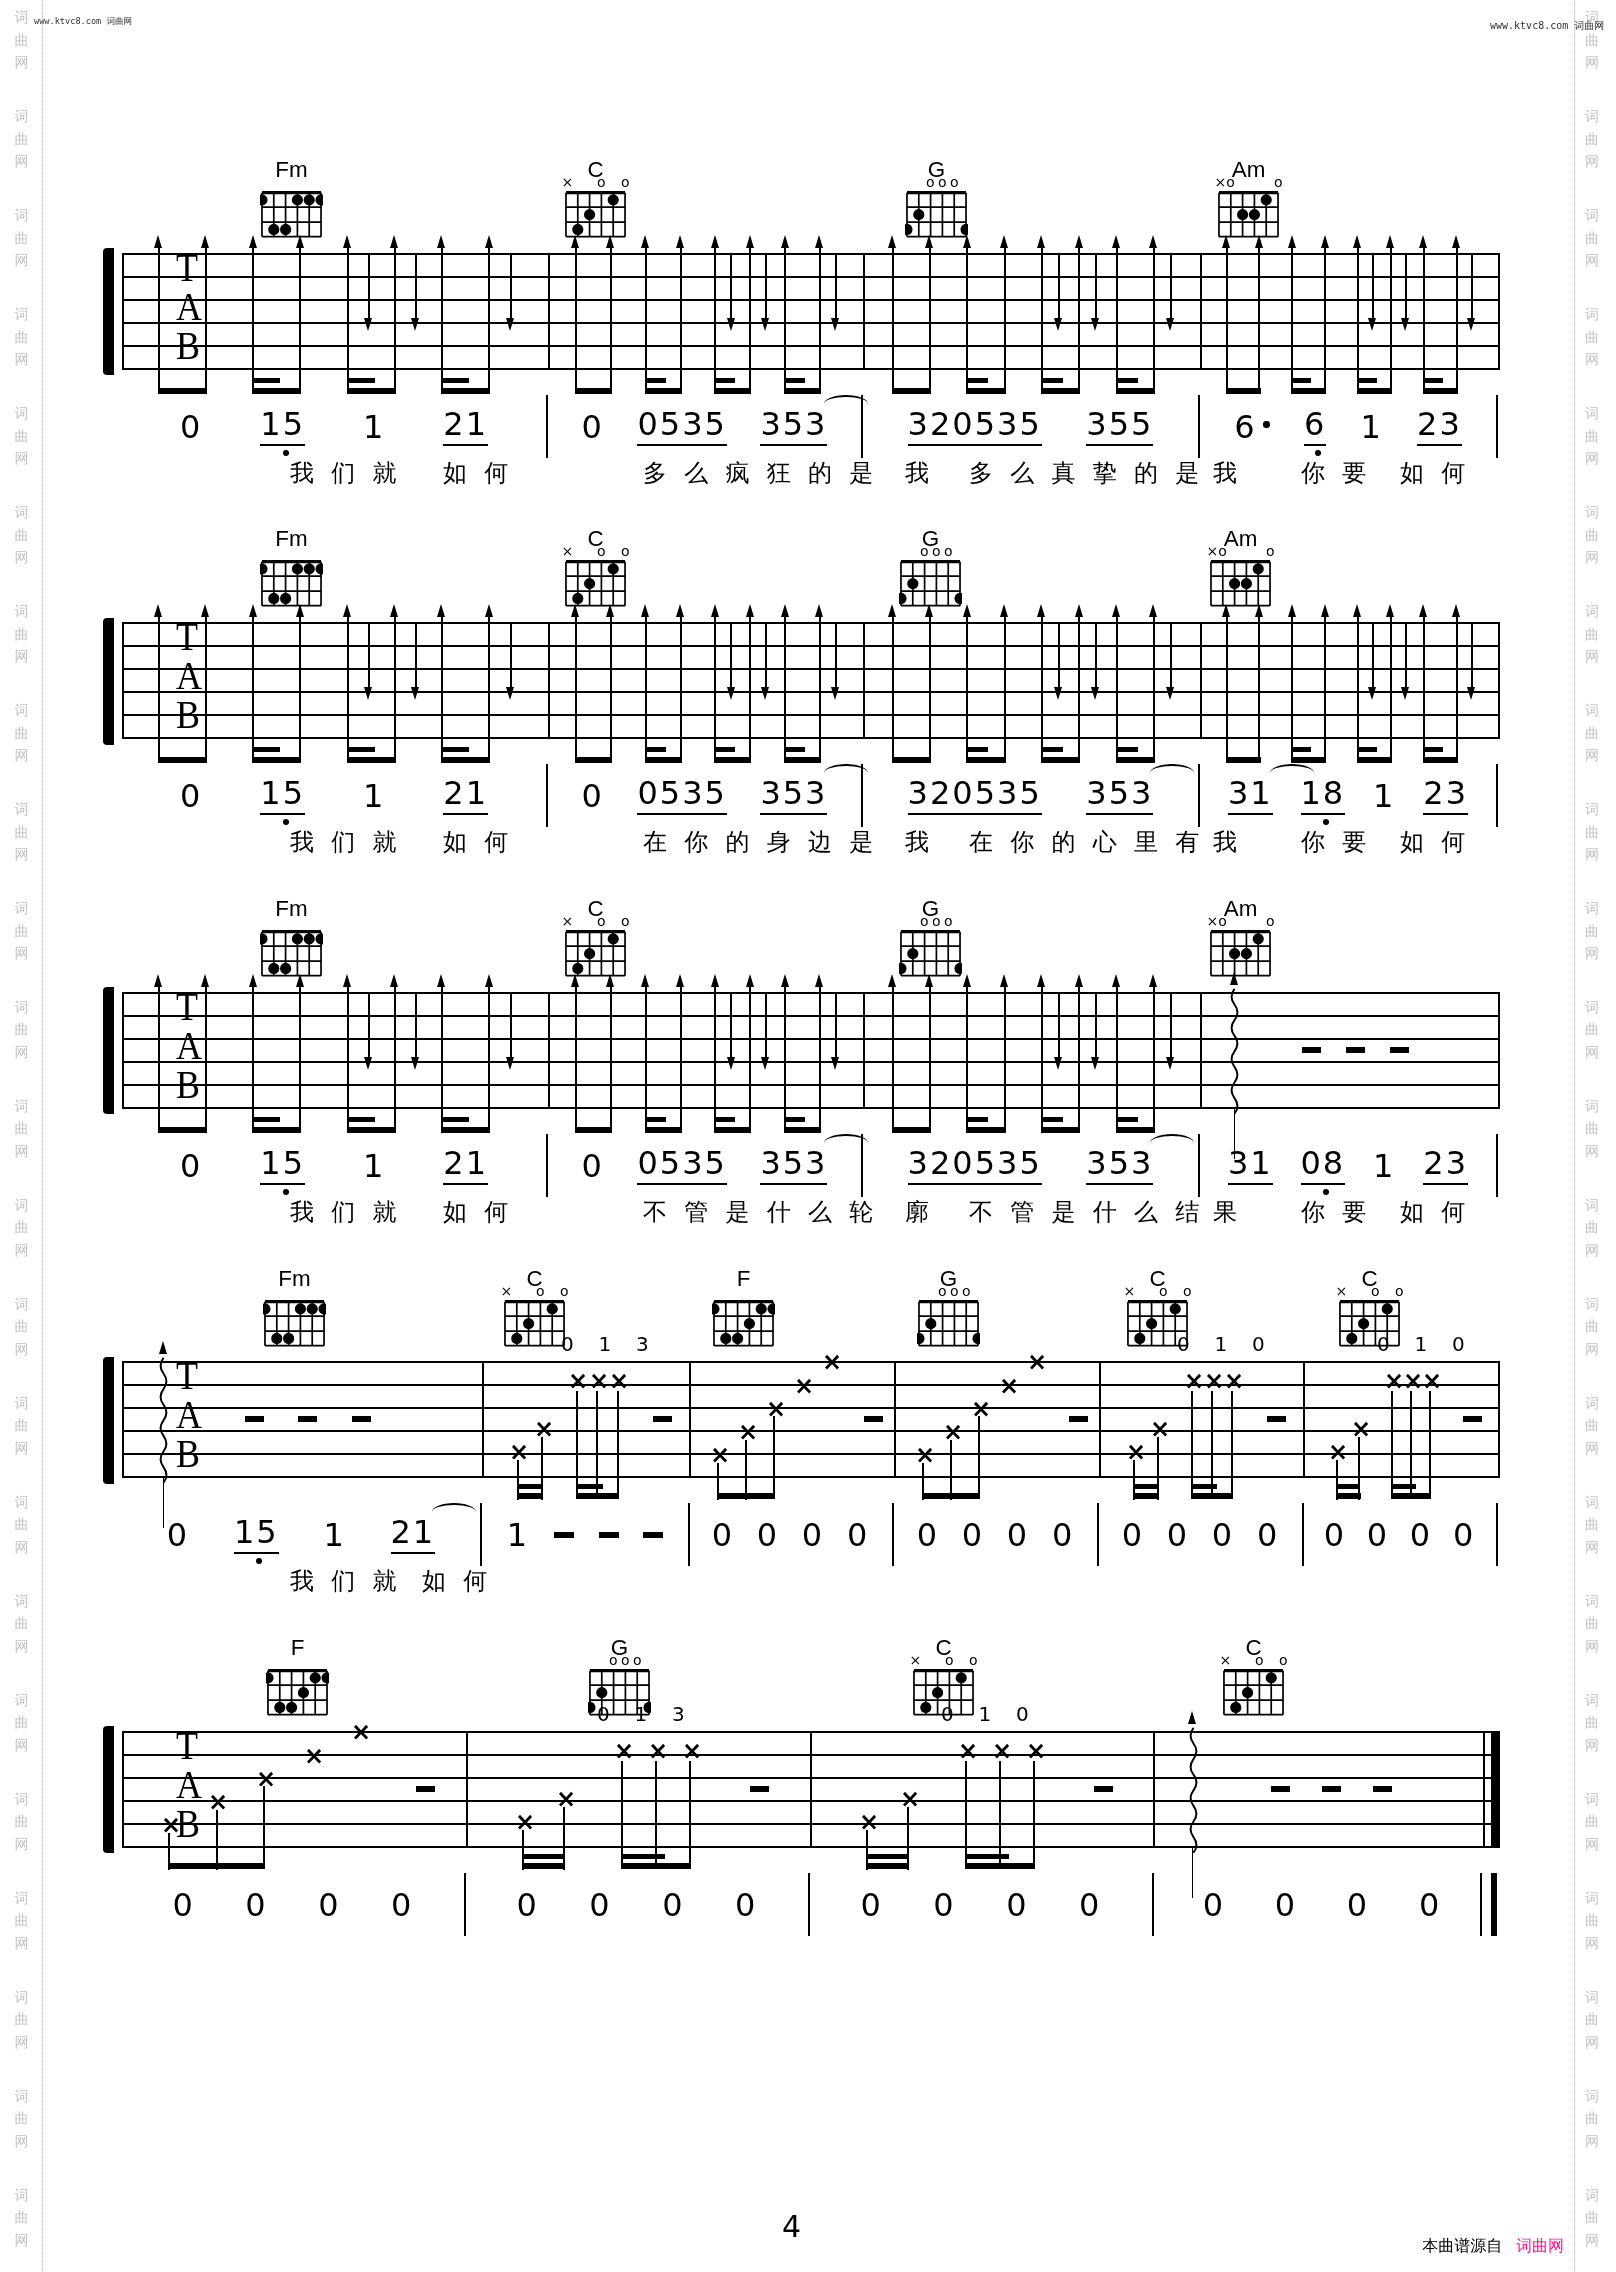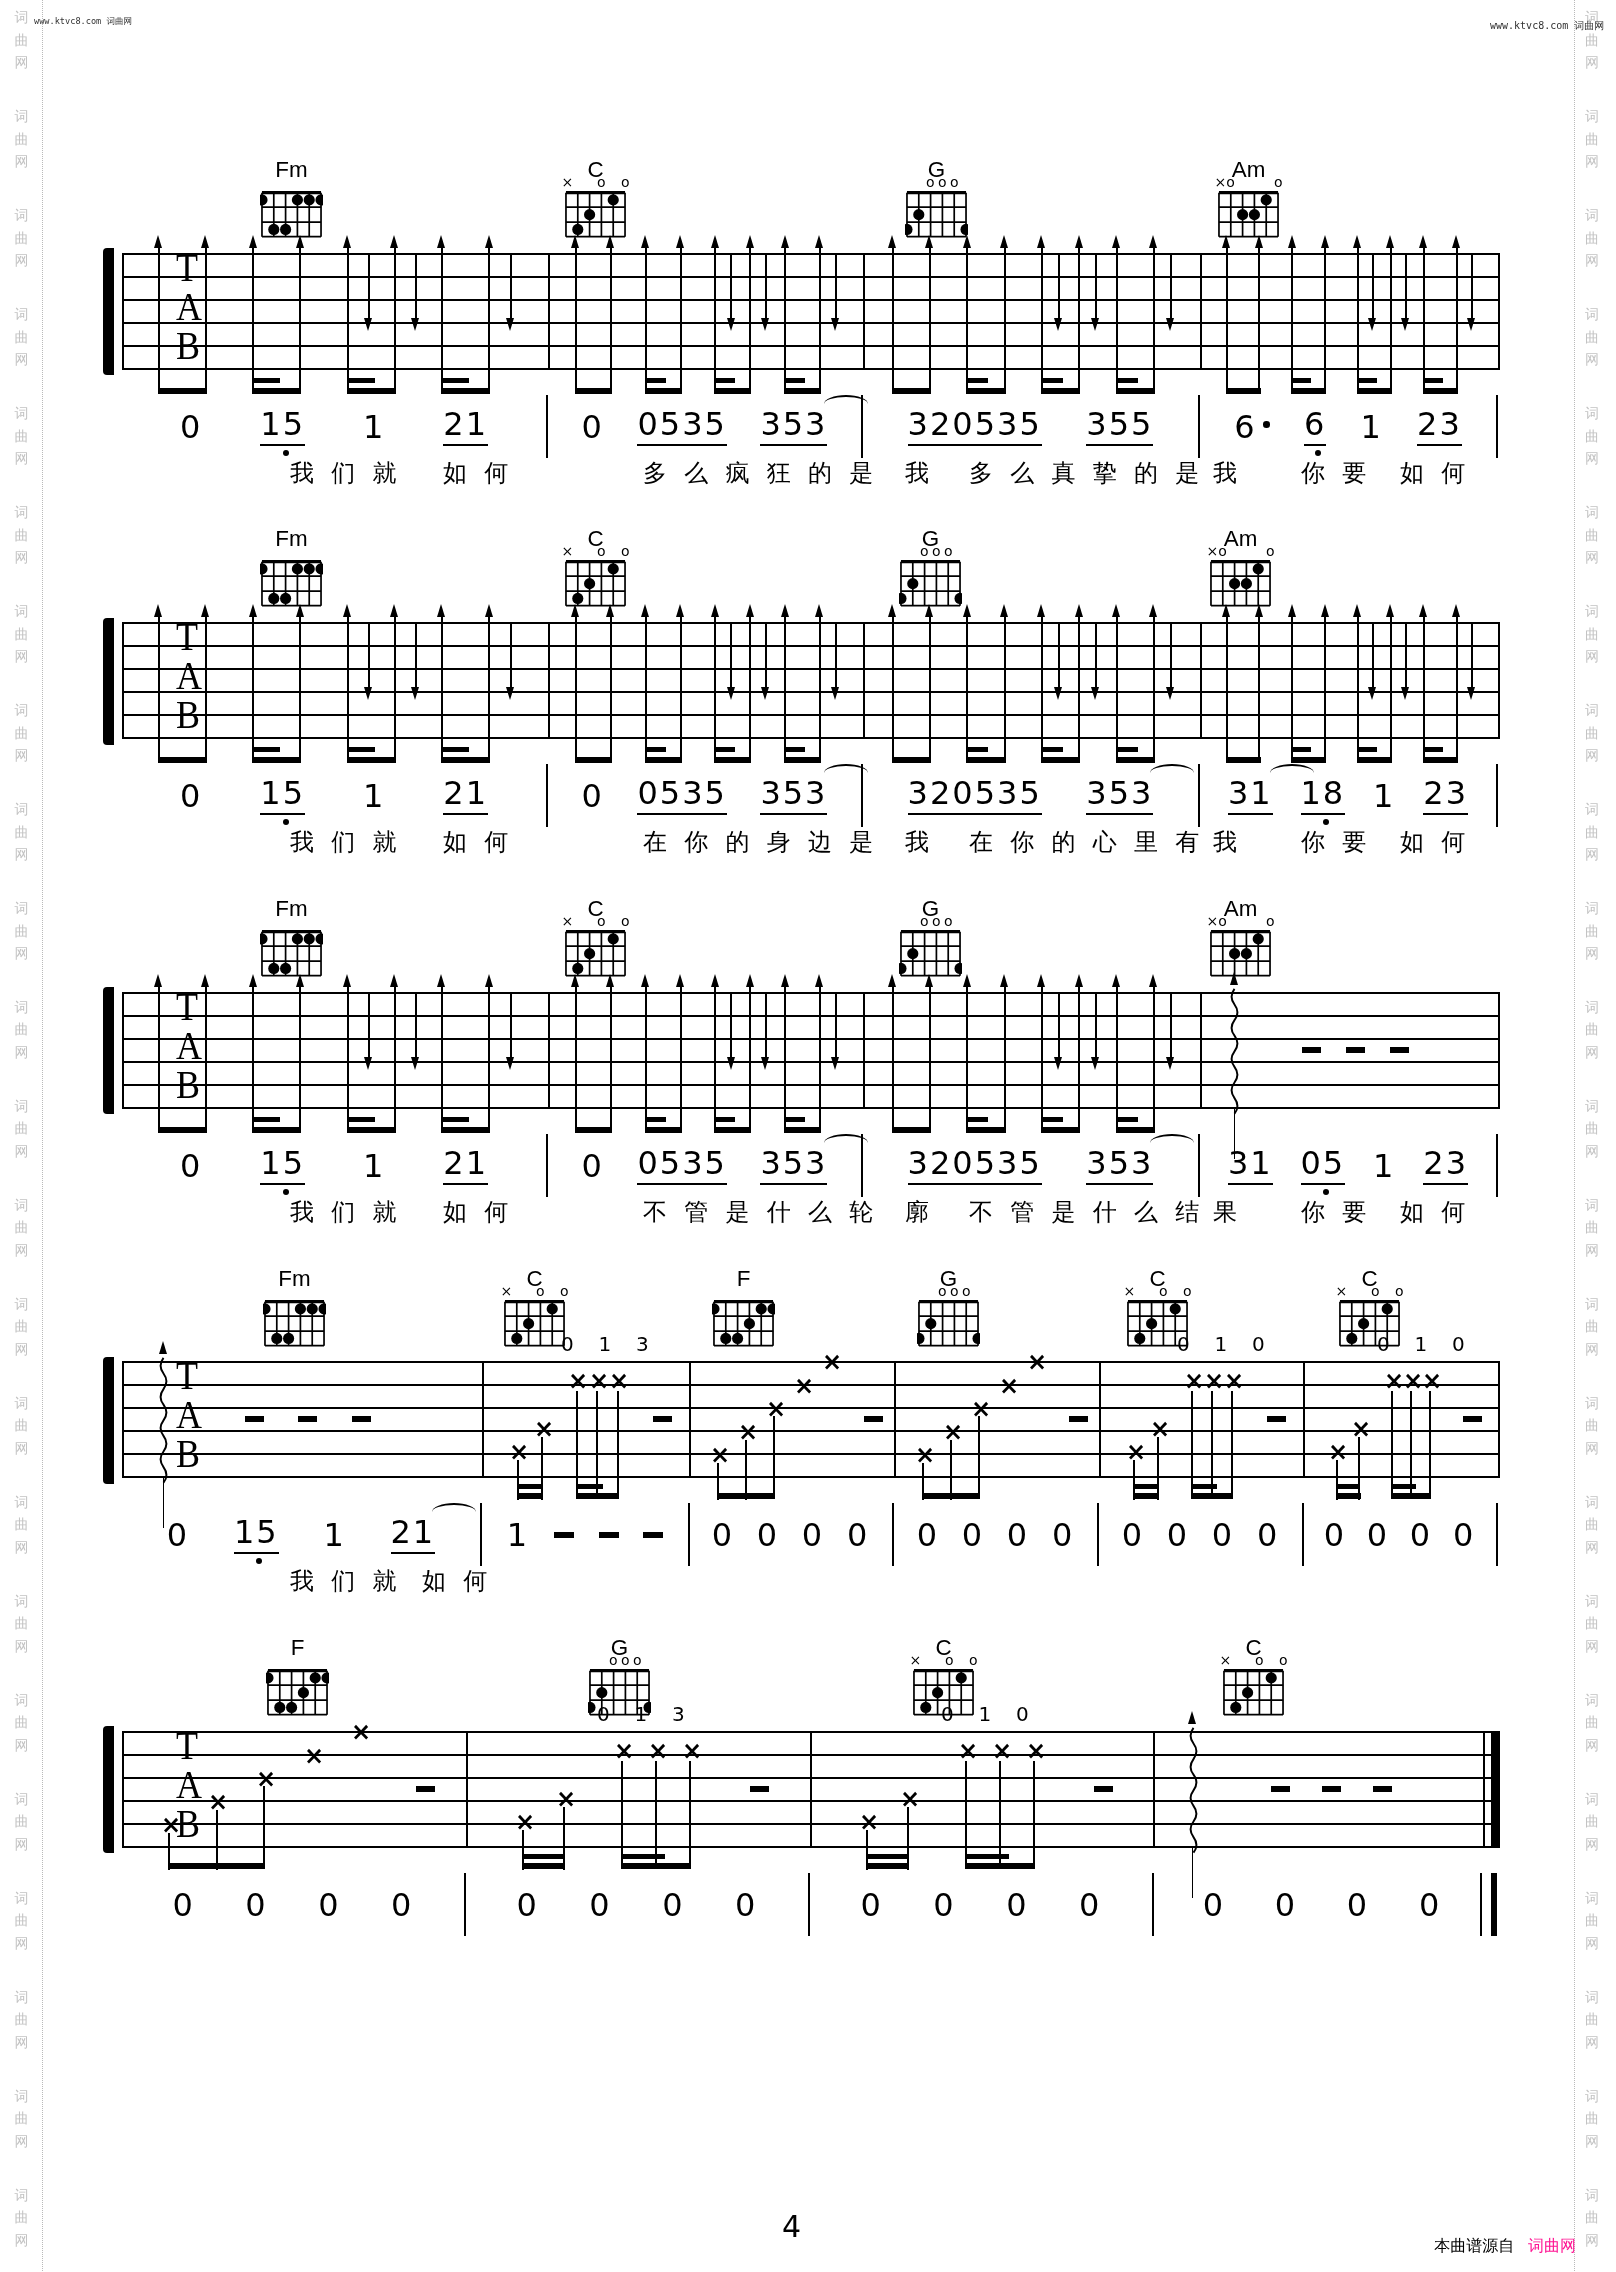--- a/index.html
+++ b/index.html
@@ -1012,21 +1012,21 @@
             <div class="tok">
               <span class="tokn u1">353</span>
               <div class="arc"></div>
             </div>
           </div>
           <div class="nmeas" style="left: 1078px; width: 298px;">
             <div class="tok">
               <span class="tokn u1">31</span>
             </div>
             <div class="tok">
-              <span class="tokn u1">05</span>
+              <span class="tokn u1">08</span>
               <div class="lowdot"></div>
             </div>
             <div class="tok">
               <span class="tokn">1</span>
             </div>
             <div class="tok">
               <span class="tokn u1">23</span>
             </div>
           </div>
         </div>
@@ -1576,18 +1576,18 @@
             </div>
             <div class="tok">
               <span class="tokn">0</span>
             </div>
           </div>
         </div>
       </div>
     </div>
 
   <div class="footer4" style="left:782px;top:2209px">4</div>
-  <div class="credit" style="right:41px;top:2236px">
+  <div class="credit" style="right:53px;top:2236px">
     <span>本曲谱源自</span>
     <span id="credit-link" style="margin-left: 9.2px; color: rgb(255, 20, 147);">词曲网</span>
   </div>
 </div>
 
 
 </body></html>

